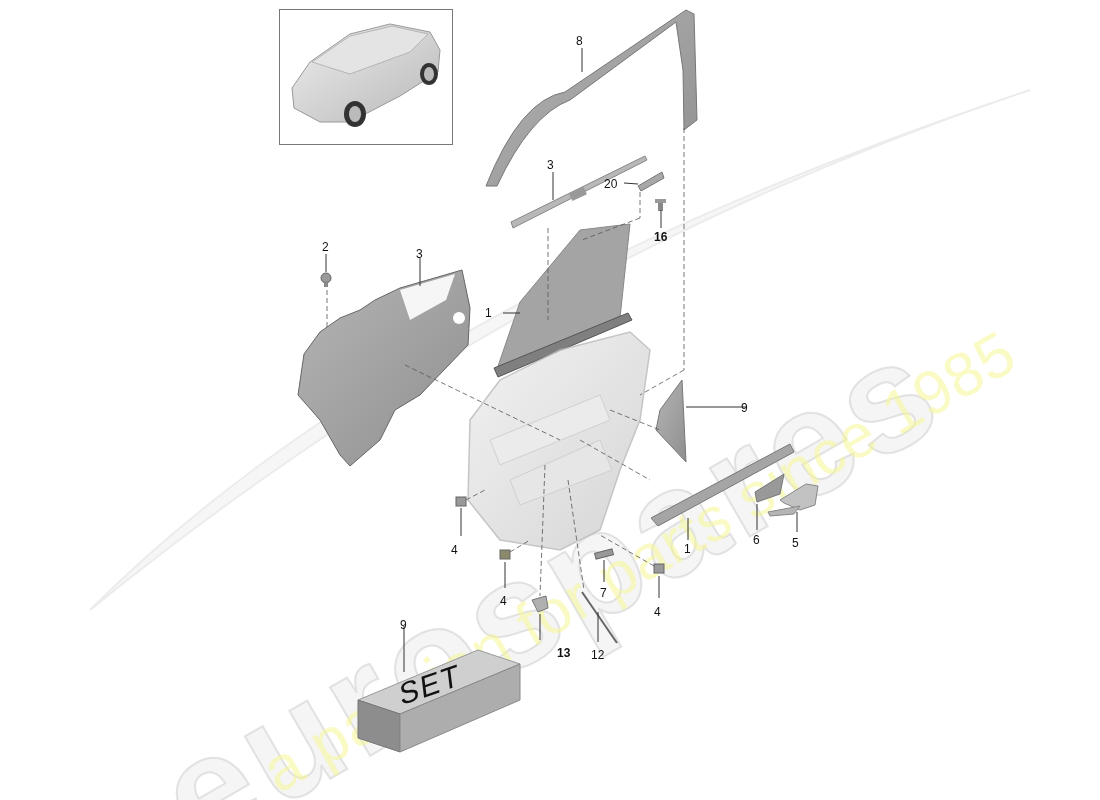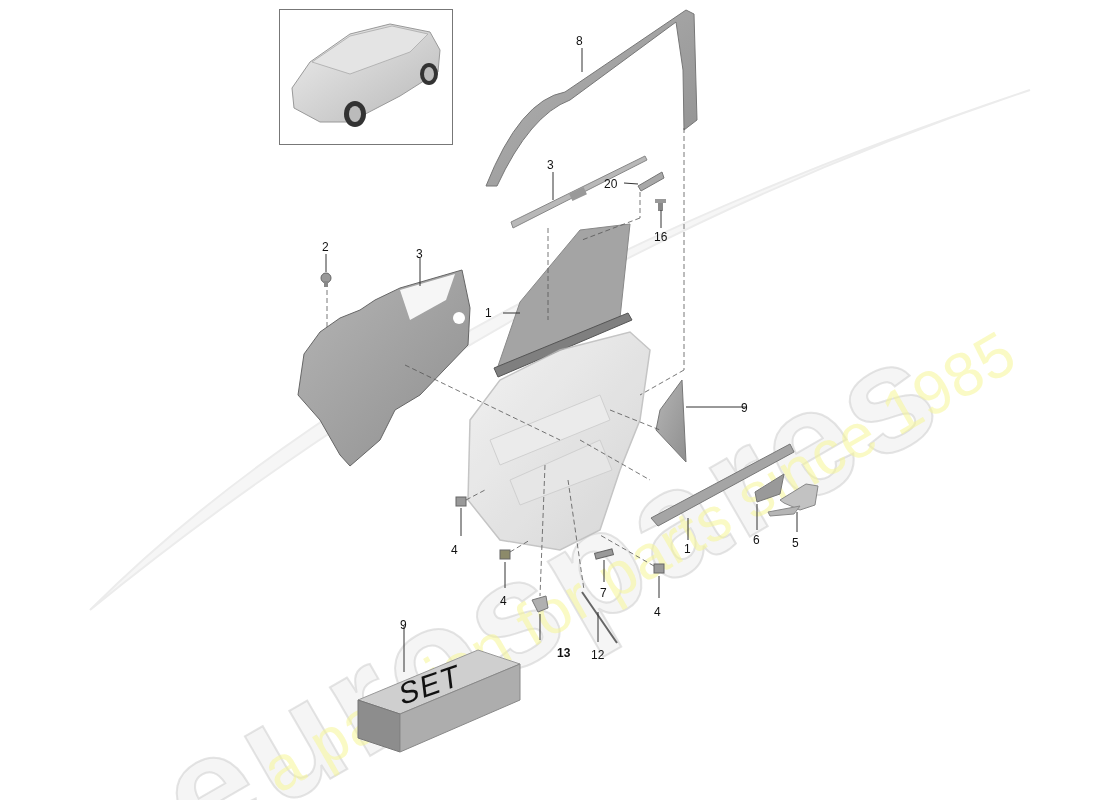--- a/index.html
+++ b/index.html
@@ -155,21 +155,21 @@
     <line x1="598" y1="612" x2="598" y2="642"></line>
     <line x1="404" y1="626" x2="404" y2="672"></line>
   </g>
 </svg>
 
 <div class="set-text">SET</div>
 
 <div class="callout" style="left:576px;top:34px;">8</div>
 <div class="callout" style="left:547px;top:158px;">3</div>
 <div class="callout" style="left:604px;top:177px;">20</div>
-<div class="callout" style="left:654px;top:230px;">16</div>
+<div class="callout" style="left:654px;top:230px;font-weight:bold;">16</div>
 <div class="callout" style="left:485px;top:306px;">1</div>
 <div class="callout" style="left:322px;top:240px;">2</div>
 <div class="callout" style="left:416px;top:247px;">3</div>
 <div class="callout" style="left:741px;top:401px;">9</div>
 <div class="callout" style="left:684px;top:542px;">1</div>
 <div class="callout" style="left:753px;top:533px;">6</div>
 <div class="callout" style="left:792px;top:536px;">5</div>
 <div class="callout" style="left:451px;top:543px;">4</div>
 <div class="callout" style="left:500px;top:594px;">4</div>
 <div class="callout" style="left:654px;top:605px;">4</div>

